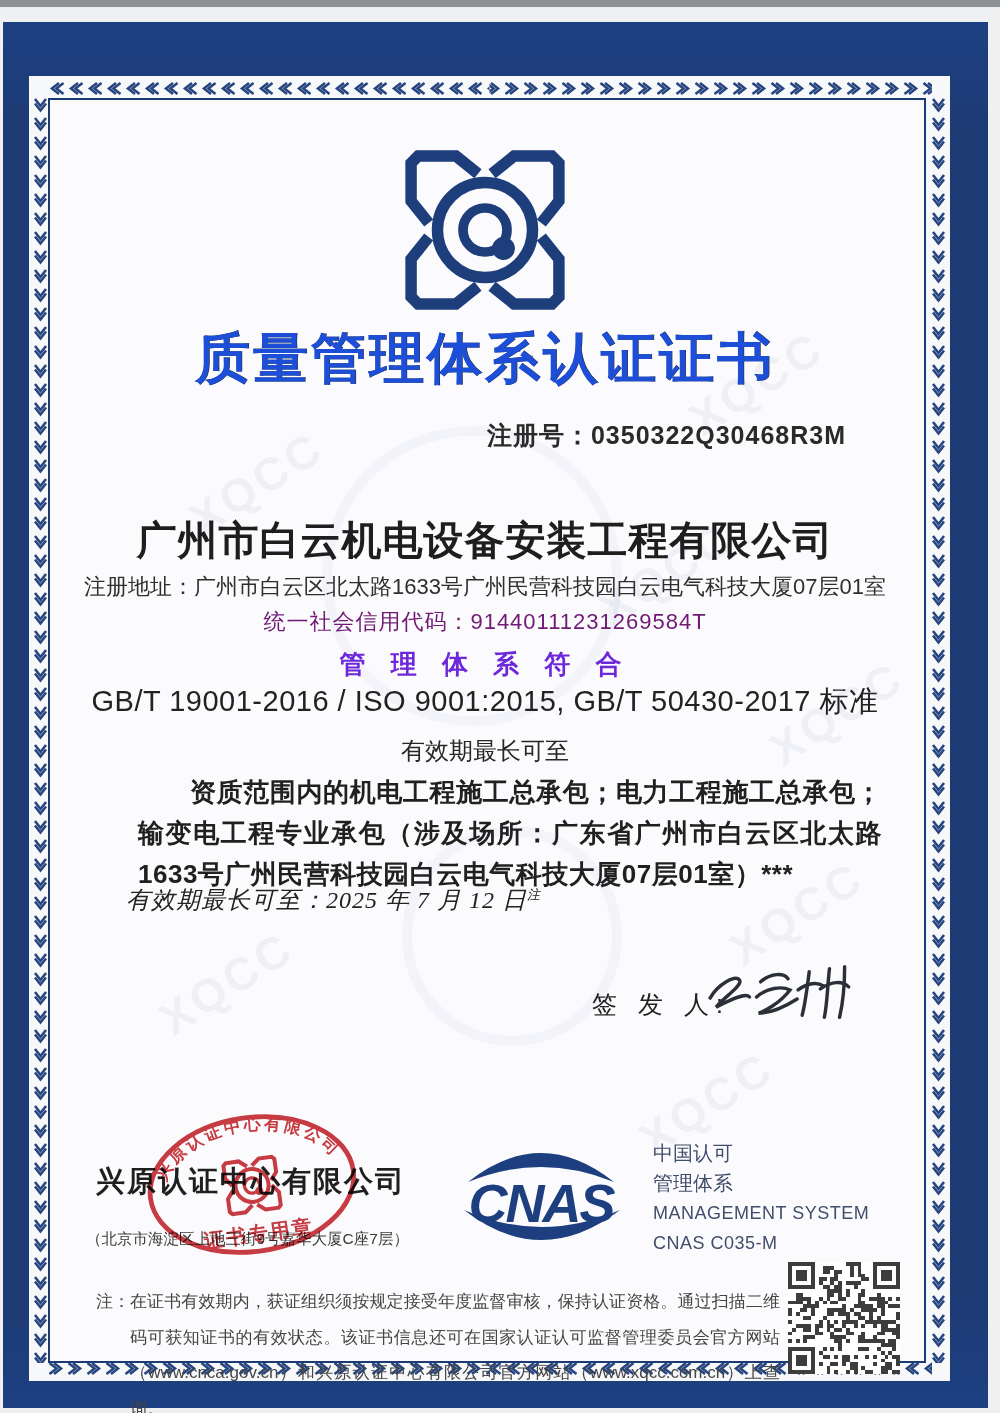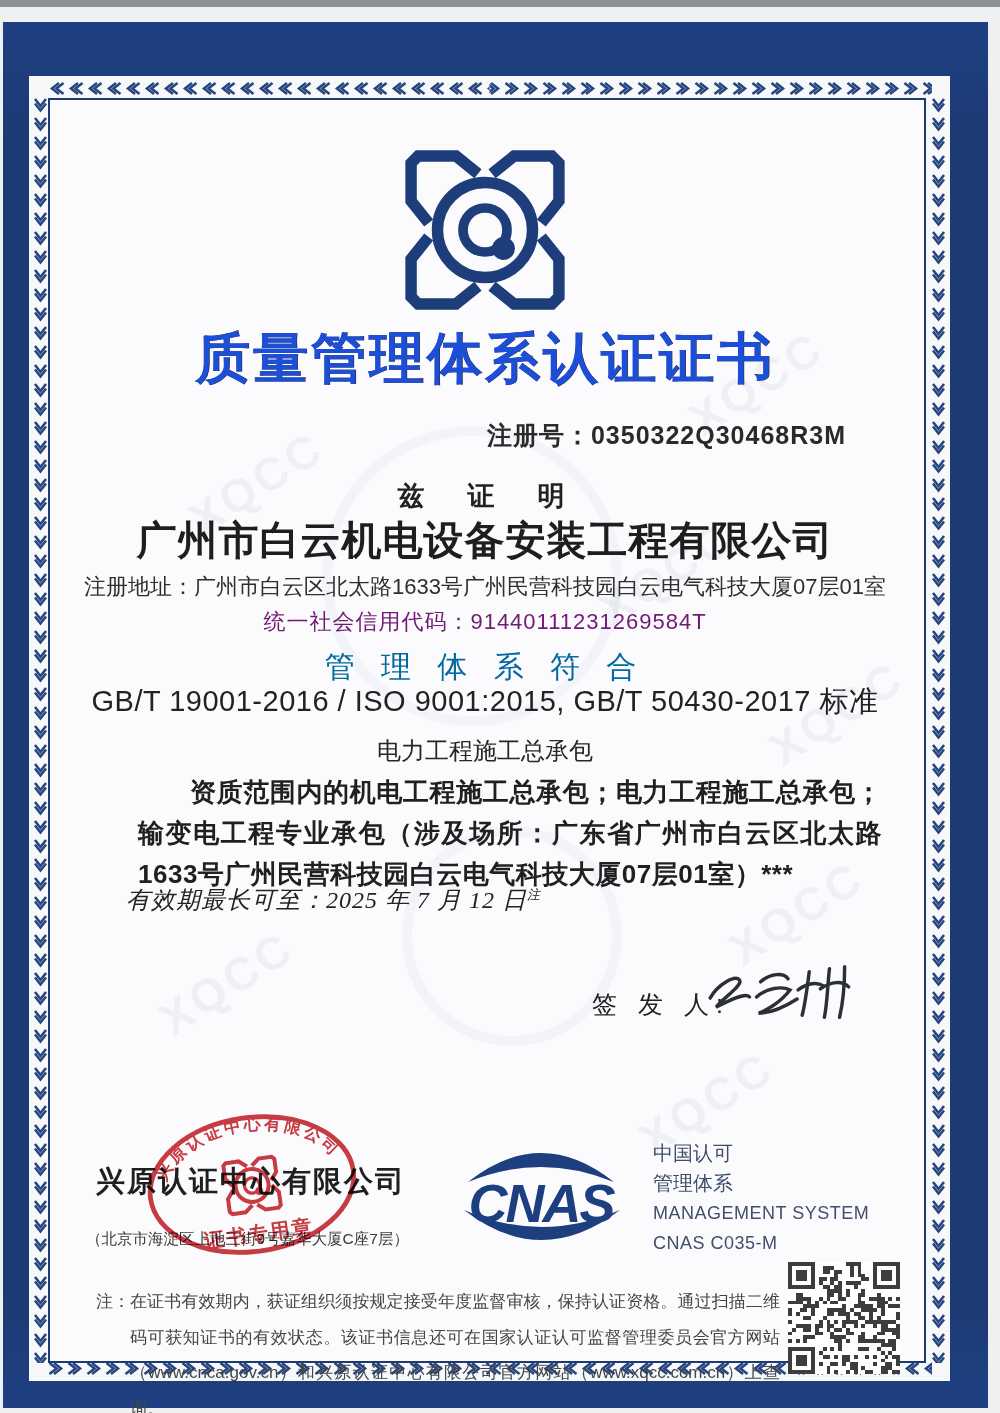--- a/index.html
+++ b/index.html
@@ -31,22 +31,22 @@
     font-size:55px; font-weight:900; letter-spacing:3px; color:#1d4ed8;
     text-shadow:0.6px 0 0 #222; }
   .reg-line { position:absolute; top:293px; right:52px; font-size:25px; font-weight:bold;
     color:#2a2a2a; letter-spacing:1px;margin-left:24px; }
   .certify { position:absolute; top:352px; width:100%; text-align:center; font-size:27px;
     font-weight:bold; color:#222; letter-spacing:8px; }
   .company { position:absolute; top:387px; width:100%; text-align:center; font-size:40px;
     font-weight:bold; color:#1e1e1e; letter-spacing:1px; }
   .addr-line { position:absolute; top:446px; width:100%; text-align:center; font-size:22px; color:#2e2e2e; }
   .credit-line { position:absolute; top:481px; width:100%; text-align:center; font-size:22px; color:#701a75; letter-spacing:1px; }
-  .conform { position:absolute; top:521px; width:100%; text-align:center; font-size:30px;
-    font-weight:normal; color:#0369a1; letter-spacing:9px; }
+  .conform { position:absolute; top:521px; width:100%; text-align:center; font-size:26px;
+    font-weight:bold; color:#6d28d9; letter-spacing:9px; }
   .standards { position:absolute; top:556px; width:100%; text-align:center; font-size:29px;
     font-weight:normal; color:#222; letter-spacing:0.5px; }
   .scope-head { position:absolute; top:609px; width:100%; text-align:center; font-size:24px; color:#262626; }
   .scope { position:absolute; top:646px; left:54px; width:744px; font-size:26px; line-height:41px;
     font-weight:600; color:#202020; text-indent:2em; text-align:justify; letter-spacing:0.5px;margin-left:12px; }
   .date-line { position:absolute; left:54px; font-size:24px; color:#222;
     font-family:"Liberation Serif", serif; letter-spacing:1px; }
   .issue-date { top:766px; }
   .valid-until { top:758px;font-style:italic; }
   .valid-until sup { font-size:13px; }
@@ -143,27 +143,26 @@
         <span class="wm" style="top:330px;left:110px;">XQCC</span>
         <div class="wm-ring" style="top:300px;left:250px;width:300px;height:300px;"></div>
         <div class="wm-ring" style="top:700px;left:330px;width:220px;height:220px;"></div>
 
         <svg class="emblem-top" viewBox="0 0 200 200">
           <use href="#xqcc-emblem"></use>
         </svg>
 
         <div class="cert-title">质量管理体系认证证书</div>
         <div class="reg-line">注册号：0350322Q30468R3M</div>
-        <div class="certify">兹　证　明</div>
         <div class="company">广州市白云机电设备安装工程有限公司</div>
         <div class="addr-line">注册地址：广州市白云区北太路1633号广州民营科技园白云电气科技大厦07层01室</div>
         <div class="credit-line">统一社会信用代码：91440111231269584T</div>
         <div class="conform">管 理 体 系 符 合</div>
         <div class="standards">GB/T 19001-2016 / ISO 9001:2015, GB/T 50430-2017 标准</div>
-        <div class="scope-head">电力工程施工总承包</div>
+        <div class="scope-head">有效期最长可至</div>
         <div class="scope">资质范围内的机电工程施工总承包；电力工程施工总承包；输变电工程专业承包（涉及场所：广东省广州市白云区北太路1633号广州民营科技园白云电气科技大厦07层01室）***</div>
 
         <div class="date-line valid-until"><span>有效期最长可至：2025 年 7 月 12 日</span><sup>注</sup></div>
 
         <div class="signer-row">签 发 人:</div>
         <svg class="signature" viewBox="0 0 170 80">
           <title>王宏林</title>
           <g fill="none" stroke="#2b3038" stroke-width="3.4" stroke-linecap="round">
             <path d="M6 42 C14 28 31 19 35 24 C39 29 20 41 12 51 C24 45 41 36 45 41"></path>
             <path d="M56 26 C66 17 79 17 83 23"></path>

